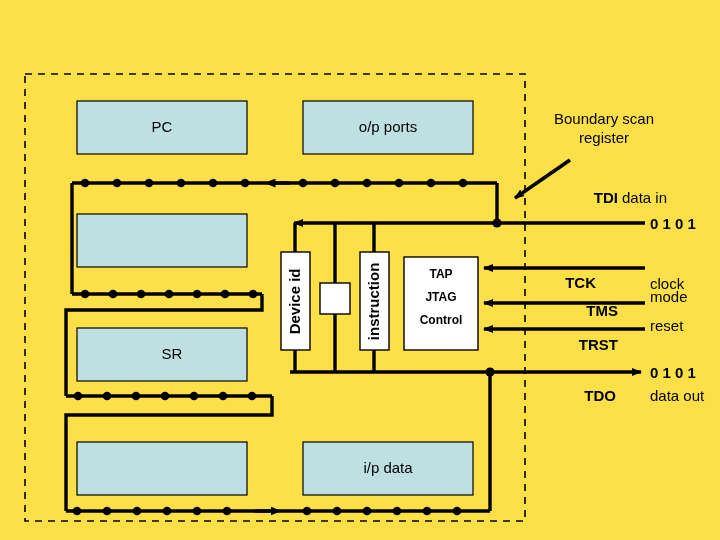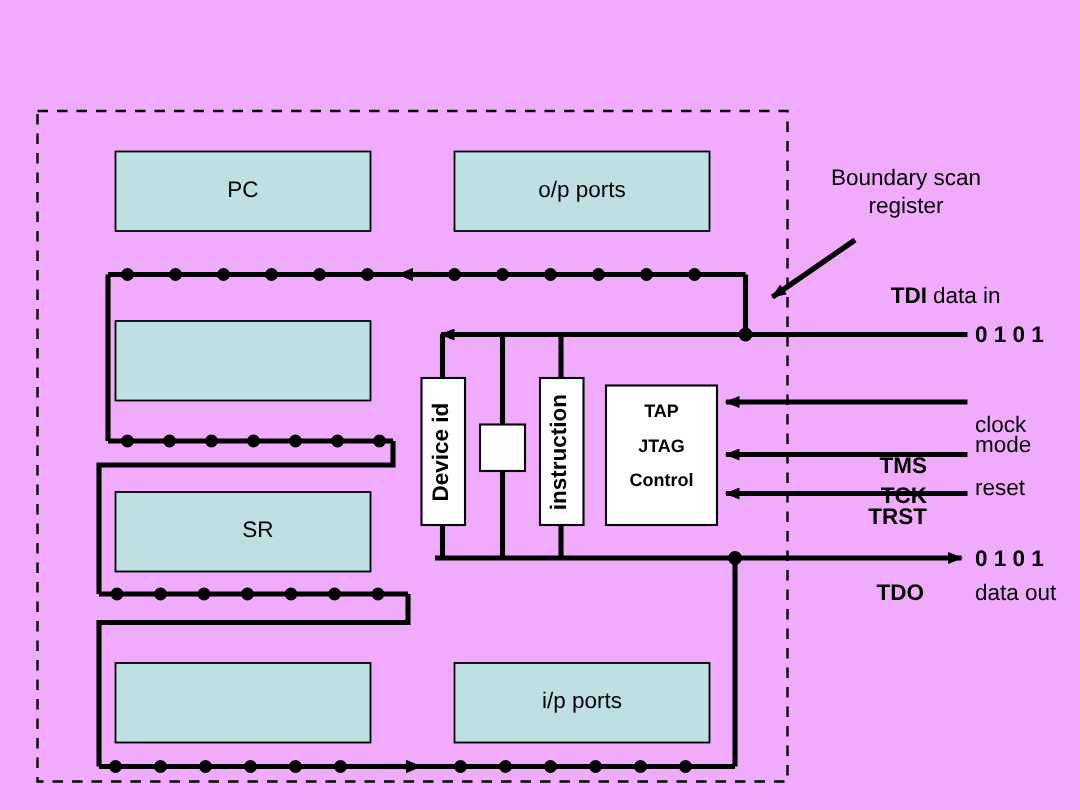--- a/index.html
+++ b/index.html
@@ -7,21 +7,21 @@
     padding: 0;
     background: #ffffff;
   }
   body {
     font-family: "Liberation Sans", sans-serif;
   }
   #stage {
     position: relative;
     width: 720px;
     height: 540px;
-    background: #f0abfc;
+    background: #fde047;
     overflow: hidden;
   }
   #diagram-svg {
     position: absolute;
     left: 0;
     top: 0;
     width: 720px;
     height: 540px;
   }
   .lbl {
@@ -183,38 +183,38 @@
   </svg>
 
   <div class="lbl reg-label" style="left:77px; top:119px; width:170px;">PC</div>
 
   <div class="lbl reg-label" style="left:303px; top:119px; width:170px;">o/p ports</div>
 
 
   <div class="lbl reg-label" style="left:87px; top:346px; width:170px;">SR</div>
 
 
-  <div class="lbl reg-label" style="left:303px; top:460px; width:170px;">i/p ports</div>
+  <div class="lbl reg-label" style="left:303px; top:460px; width:170px;">i/p data</div>
 
   <div class="lbl vert-label" style="left:246px; top:293px; width:98px; transform:rotate(-90deg);">Device id</div>
 
   <div class="lbl vert-label" style="left:325px; top:293px; width:98px; transform:rotate(-90deg);">instruction</div>
 
   <div class="lbl tap-label" style="left:404px; top:268px; width:74px;">TAP</div>
   <div class="lbl tap-label" style="left:404px; top:291px; width:74px;">JTAG</div>
   <div class="lbl tap-label" style="left:400px; top:314px; width:82px;">Control</div>
 
   <div class="lbl bsr-label" style="left:524px; top:111px; width:160px;">Boundary scan</div>
   <div class="lbl bsr-label" style="left:524px; top:130px; width:160px;">register</div>
 
   <div class="lbl sig-bold" style="left:586px; top:190px; width:32px;">TDI</div>
   <div class="lbl sig-plain" style="left:622px; top:190px; width:95px;">data in</div>
   <div class="lbl bits" style="left:650px; top:216px; width:70px;">0 1 0 1</div>
 
-  <div class="lbl sig-bold" style="left:578px; top:275px; width:40px;margin-top:48px;">TCK</div>
+  <div class="lbl sig-bold" style="left:556px; top:275px; width:40px;">TCK</div>
   <div class="lbl sig-plain" style="left:650px; top:276px; width:70px;">clock</div>
 
   <div class="lbl sig-bold" style="left:578px; top:303px; width:40px;">TMS</div>
   <div class="lbl sig-plain" style="left:650px; top:289px; width:70px;">mode</div>
 
   <div class="lbl sig-bold" style="left:573px; top:337px; width:45px;">TRST</div>
   <div class="lbl sig-plain" style="left:650px; top:318px; width:70px;">reset</div>
 
   <div class="lbl bits" style="left:650px; top:365px; width:70px;">0 1 0 1</div>
   <div class="lbl sig-bold" style="left:571px; top:388px; width:45px;">TDO</div>

